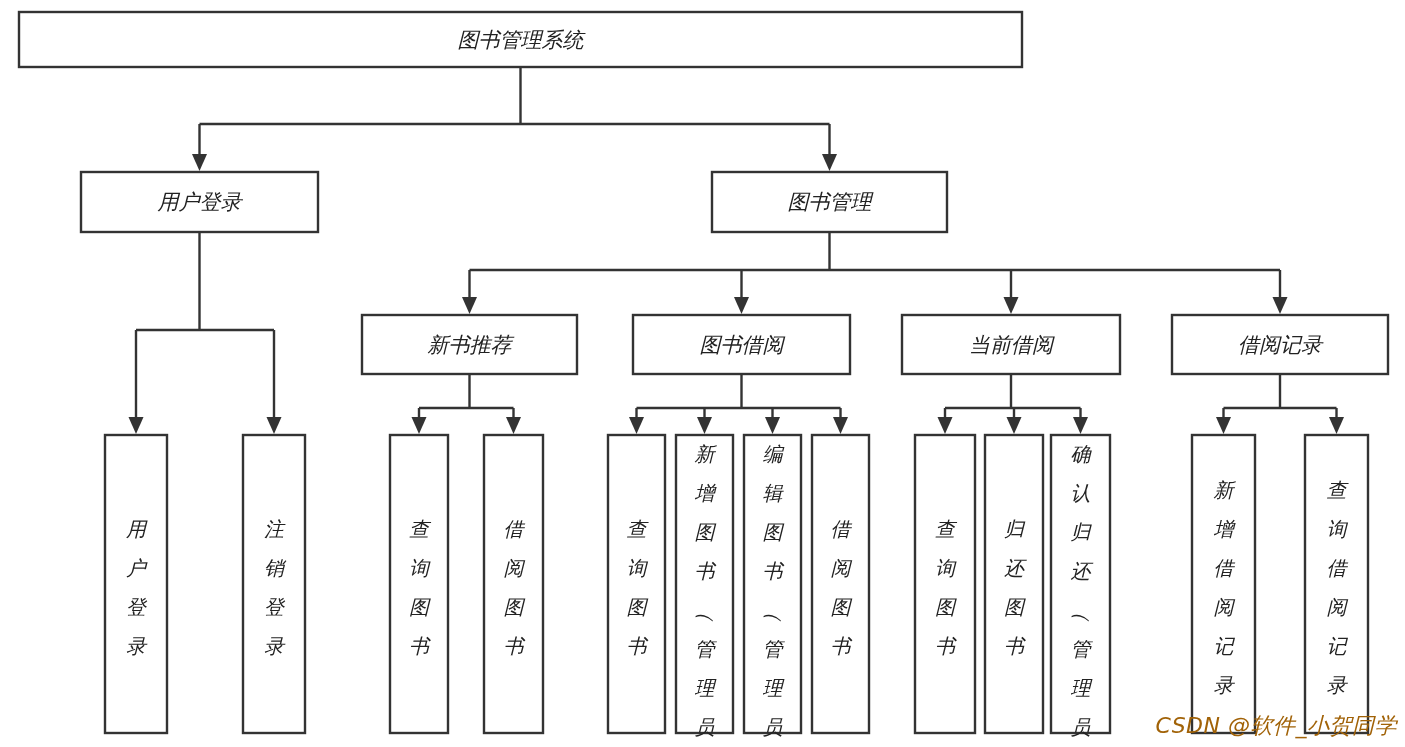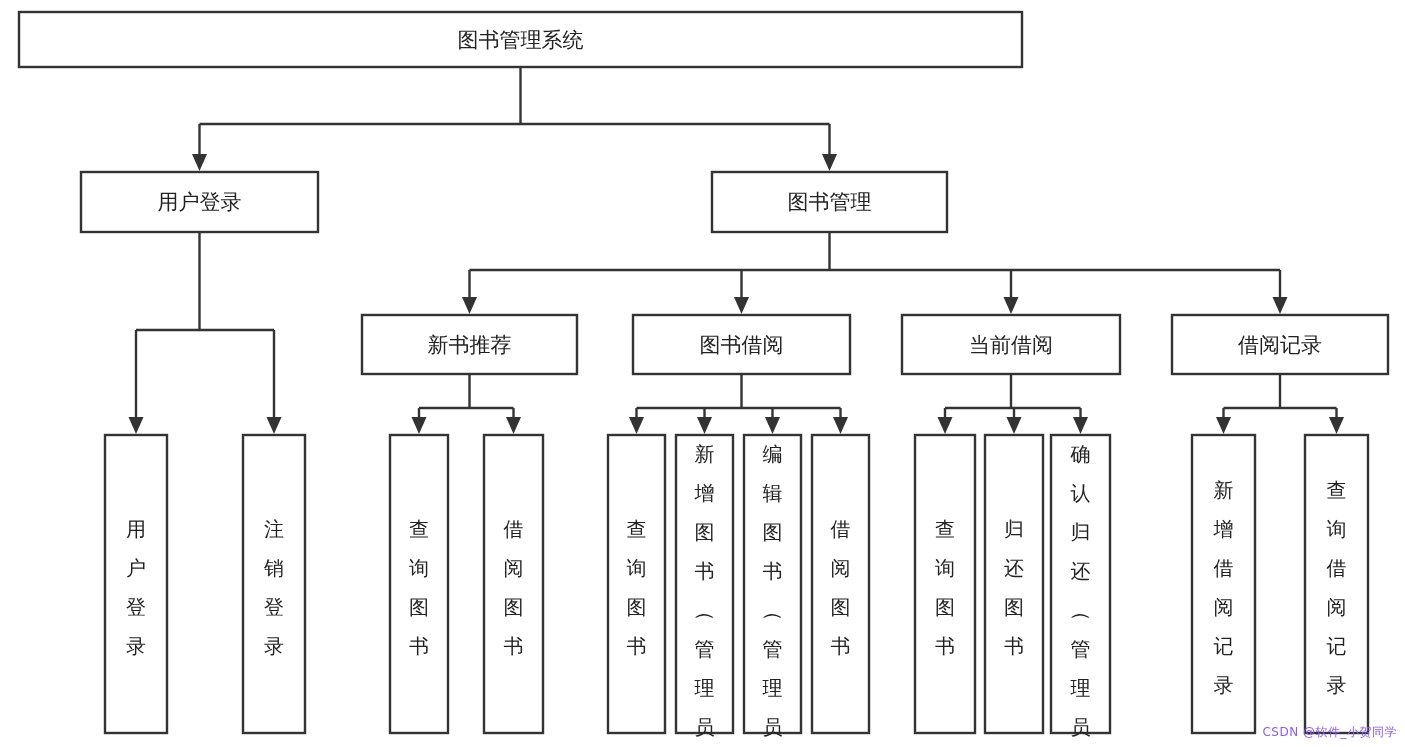--- a/index.html
+++ b/index.html
@@ -14,20 +14,21 @@
     position: relative;
     overflow: hidden;
     font-family: "DejaVu Sans", "Liberation Sans", sans-serif;
   }
   #diagram-root {
     position: absolute;
     left: 0;
     top: 0;
     width: 1405px;
     height: 747px;
+    font-style: italic;
   }
   svg#tree-svg {
     display: block;
     width: 1405px;
     height: 747px;
   }
   .node-box {
     fill: #ffffff;
     stroke: #333333;
     stroke-width: 2.4;
@@ -57,22 +58,22 @@
   .leaf-label-glyph {
     fill: #222222;
     font-family: "DejaVu Sans", "Liberation Sans", sans-serif;
     font-size: 20px;
     text-anchor: middle;
   }
   .watermark {
     position: absolute;
     right: 8px;
     bottom: 6px;
-    color: #8b5cf6;
-    font-size: 12px;
+    color: #a16207;
+    font-size: 22px;
     font-family: "DejaVu Sans", "Liberation Sans", sans-serif;
     letter-spacing: 0.5px;
     white-space: nowrap;
     user-select: none;
   }
 </style>
 </head>
 <body>
 
 <div id="diagram-root">

